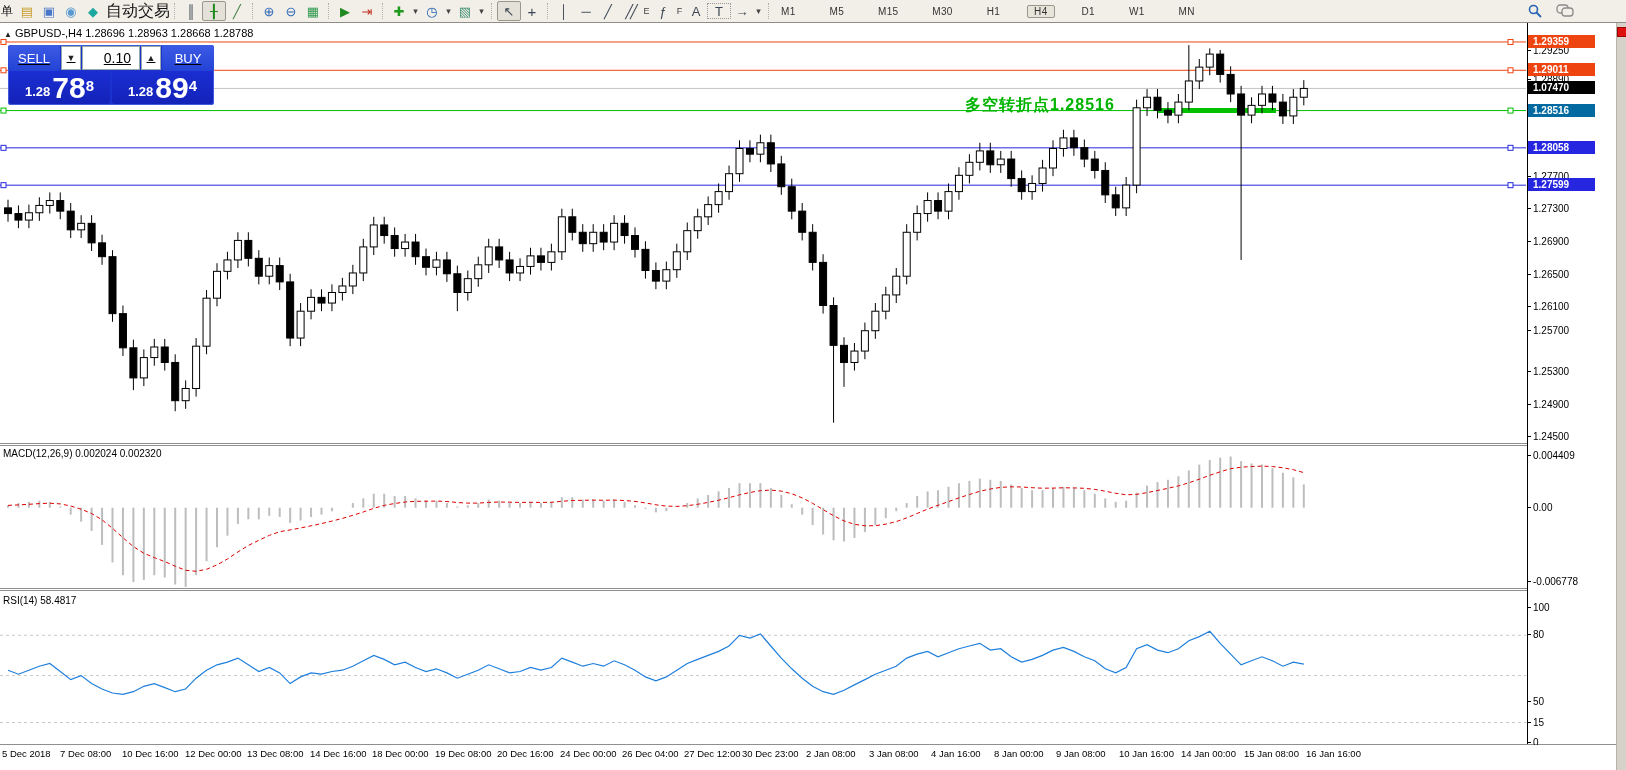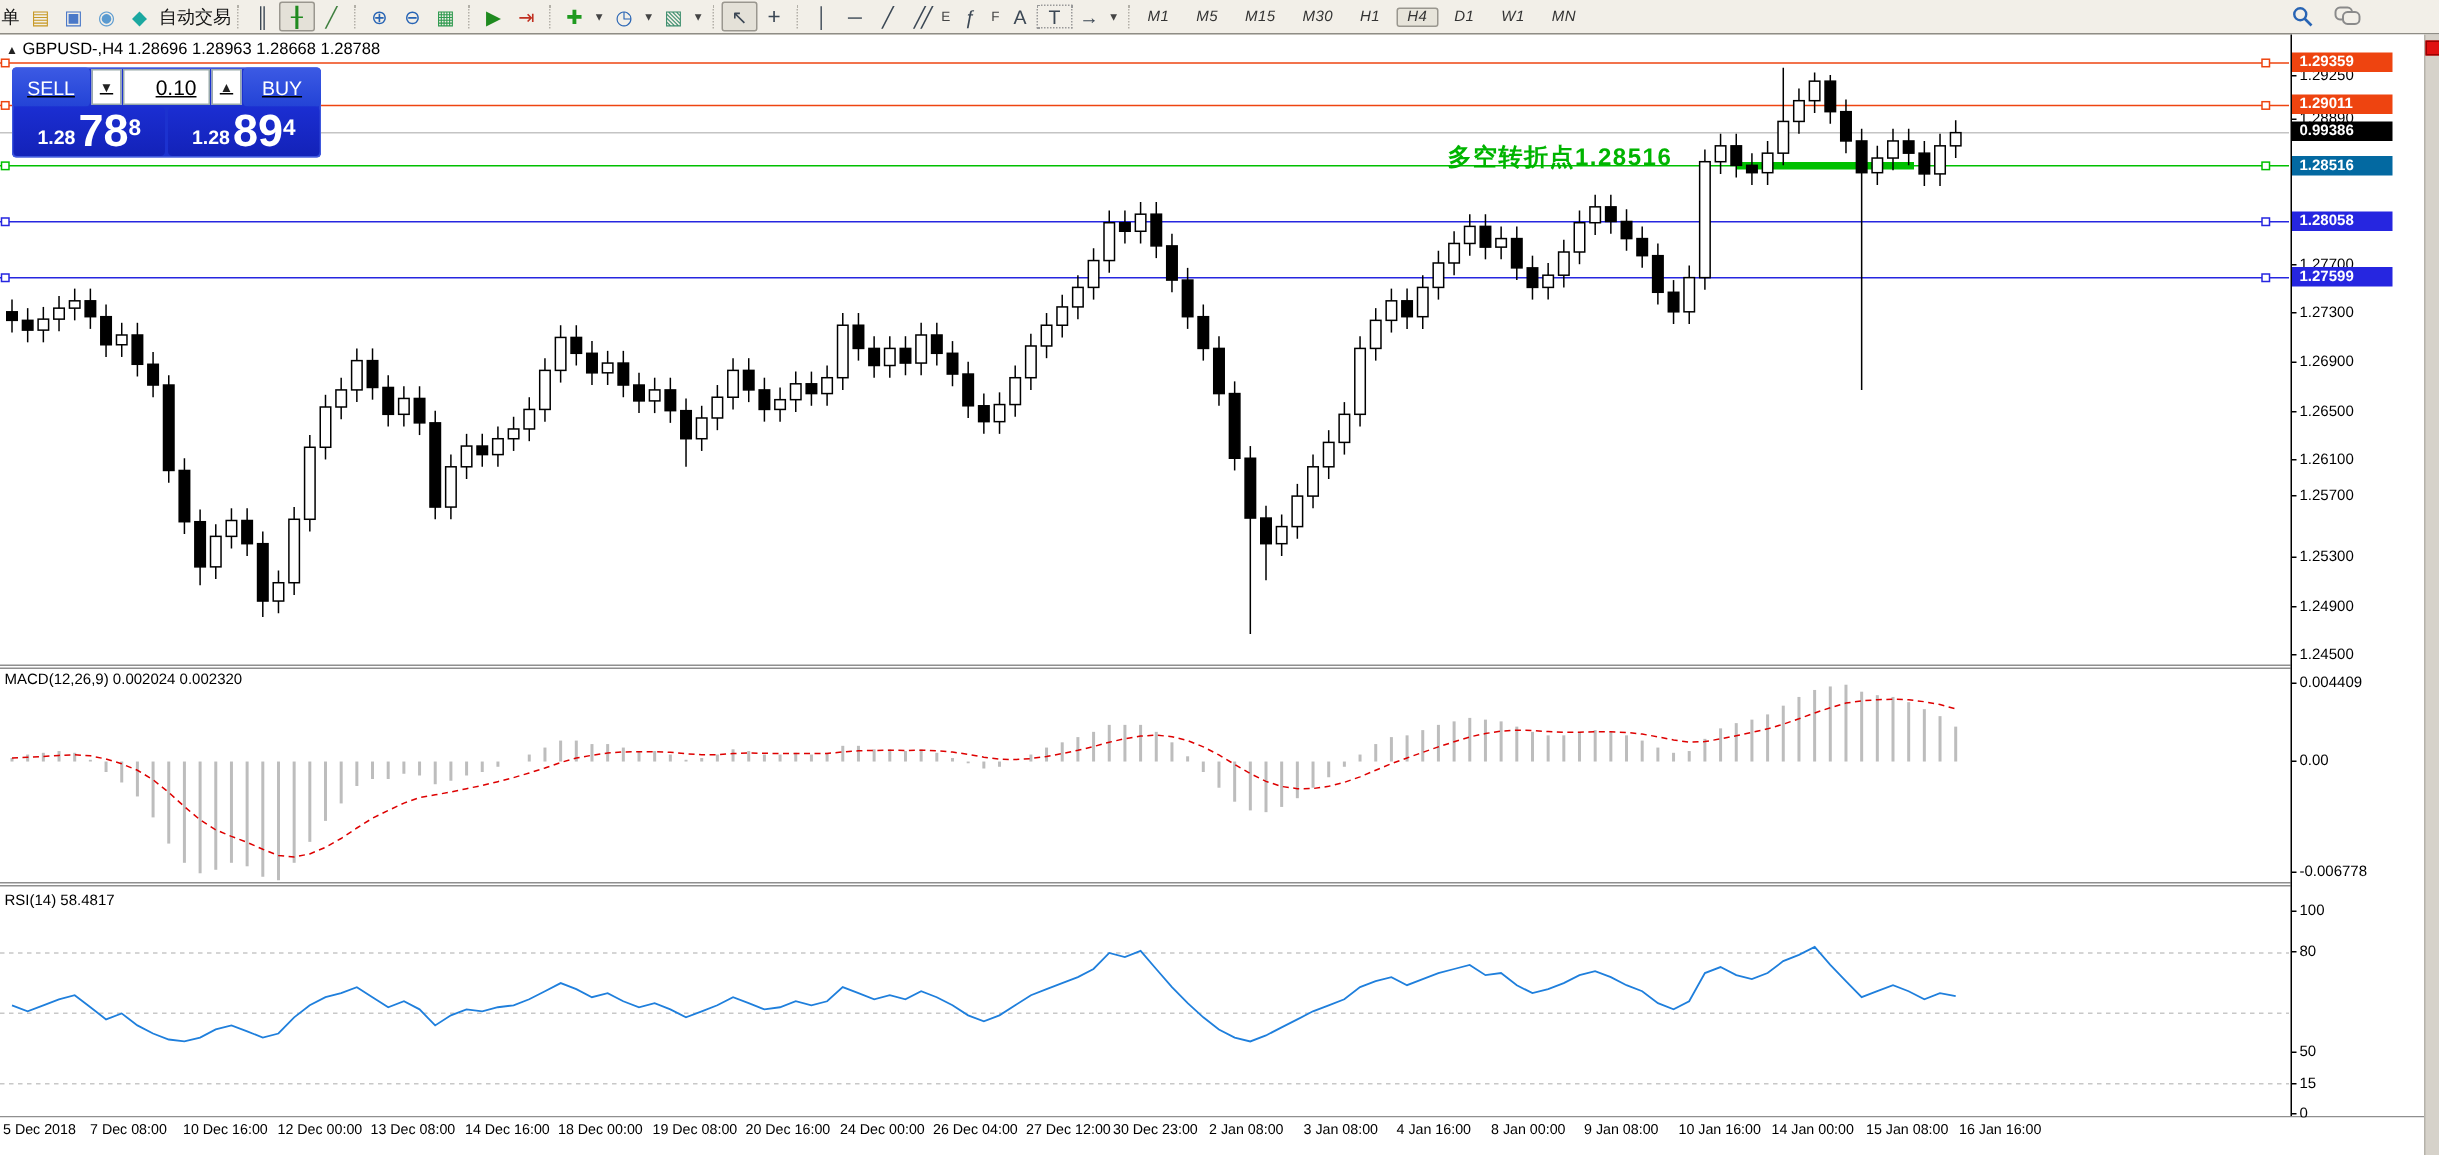--- a/index.html
+++ b/index.html
@@ -9,21 +9,21 @@
   #toolbar{position:absolute;left:0;top:0;width:1626px;height:22px;background:#f2efe8;
            border-bottom:1px solid #8f8d86;display:flex;align-items:center;font-size:11px;color:#222;}
   .ticon{min-width:20px;height:18px;display:flex;align-items:center;justify-content:center;
          font-size:13px;color:#3b4754;cursor:default;padding:0 1px;}
   .ticon.small{font-size:9px;min-width:9px;color:#444;}
   .ticon.active{background:#e4e1d8;border:1px solid #9a978f;border-radius:2px;}
   .sep{width:1px;height:16px;border-left:1px dotted #b3b0a8;margin:0 4px;}
   .tf-btn{padding:1px 7px;font-size:10px;color:#333;letter-spacing:.3px;cursor:default;}
   .tf-btn.active{background:#e7e4da;border:1px solid #9a978f;border-radius:2px;padding:0 6px;}
   #menu-frag{font-size:12px;color:#111;padding:0 3px 0 1px;}
-  #autotrade-label{font-size:12px;color:#111;margin-left:2px;}
+  #autotrade-label{font-size:16px;color:#111;margin-left:2px;}
   .right-icons{margin-left:auto;margin-right:52px;display:flex;gap:14px;align-items:center;}
   
   .pane-svg{position:absolute;left:0;}
   #chart-title{position:absolute;left:4px;top:27px;font-size:11px;color:#000;z-index:5;}
   #chart-title .tri{font-size:8px;color:#222;margin-right:3px;}
   .ind-label{position:absolute;left:3px;font-size:10px;color:#000;z-index:5;}
   
   #axis-col{position:absolute;left:1527px;top:23px;width:89px;height:721px;background:#fff;
             border-left:1px solid #000;font-size:10px;}
   .tick{position:absolute;left:5px;color:#000;white-space:nowrap;}
@@ -97,21 +97,21 @@
     <span class="ticon">╱</span>
     <span class="ticon" style="letter-spacing:-3px">╱╱</span>
     <span class="ticon small">E</span>
     <span class="ticon">ƒ</span>
     <span class="ticon small">F</span>
     <span class="ticon">A</span>
     <span class="ticon" style="border:1px dotted #999;height:14px">T</span>
     <span class="ticon">→</span>
     <span class="ticon small">▾</span>
     <span class="sep"></span>
-    <span id="tf-group" style="display:flex;gap:4px;font-style:italic;">
+    <span id="tf-group" style="display:flex;gap:20px;">
         <span class="tf-btn">M1</span>
         <span class="tf-btn">M5</span>
         <span class="tf-btn">M15</span>
         <span class="tf-btn">M30</span>
         <span class="tf-btn">H1</span>
         <span class="tf-btn active">H4</span>
         <span class="tf-btn">D1</span>
         <span class="tf-btn">W1</span>
         <span class="tf-btn">MN</span>
       </span>
@@ -589,21 +589,21 @@
       <div class="tick" style="top: 427.371px;">0.004409</div>
       <div class="tick" style="top: 478.689px;">0.00</div>
       <div class="tick" style="top: 553px;">-0.006778</div>
       <div class="tick" style="top: 579.447px;">100</div>
       <div class="tick" style="top: 606.289px;">80</div>
       <div class="tick" style="top: 673px;">50</div>
       <div class="tick" style="top: 693.526px;">15</div>
       <div class="tick" style="top: 713.658px;">0</div>
       <div class="plabel" style="top: 11.9804px; background: rgb(238, 68, 16);">1.29359</div>
       <div class="plabel" style="top: 40.2934px; background: rgb(238, 68, 16);">1.29011</div>
-      <div class="plabel" style="top: 58.4365px; background: rgb(0, 0, 0);">0.99386</div>
+      <div class="plabel" style="top: 58.4365px; background: rgb(0, 0, 0);">1.07470</div>
       <div class="plabel" style="top: 80.5662px; background: #0369a1;">1.28516</div>
       <div class="plabel" style="top: 117.829px; background: rgb(38, 38, 224);">1.28058</div>
       <div class="plabel" style="top: 155.173px; background: rgb(38, 38, 224);">1.27599</div>
     </div>
 
   <div id="time-axis">
       <div class="tlabel" style="left: 2px;">5 Dec 2018</div>
       <div class="tlabel" style="left: 60px;">7 Dec 08:00</div>
       <div class="tlabel" style="left: 122px;">10 Dec 16:00</div>
       <div class="tlabel" style="left: 185px;">12 Dec 00:00</div>

